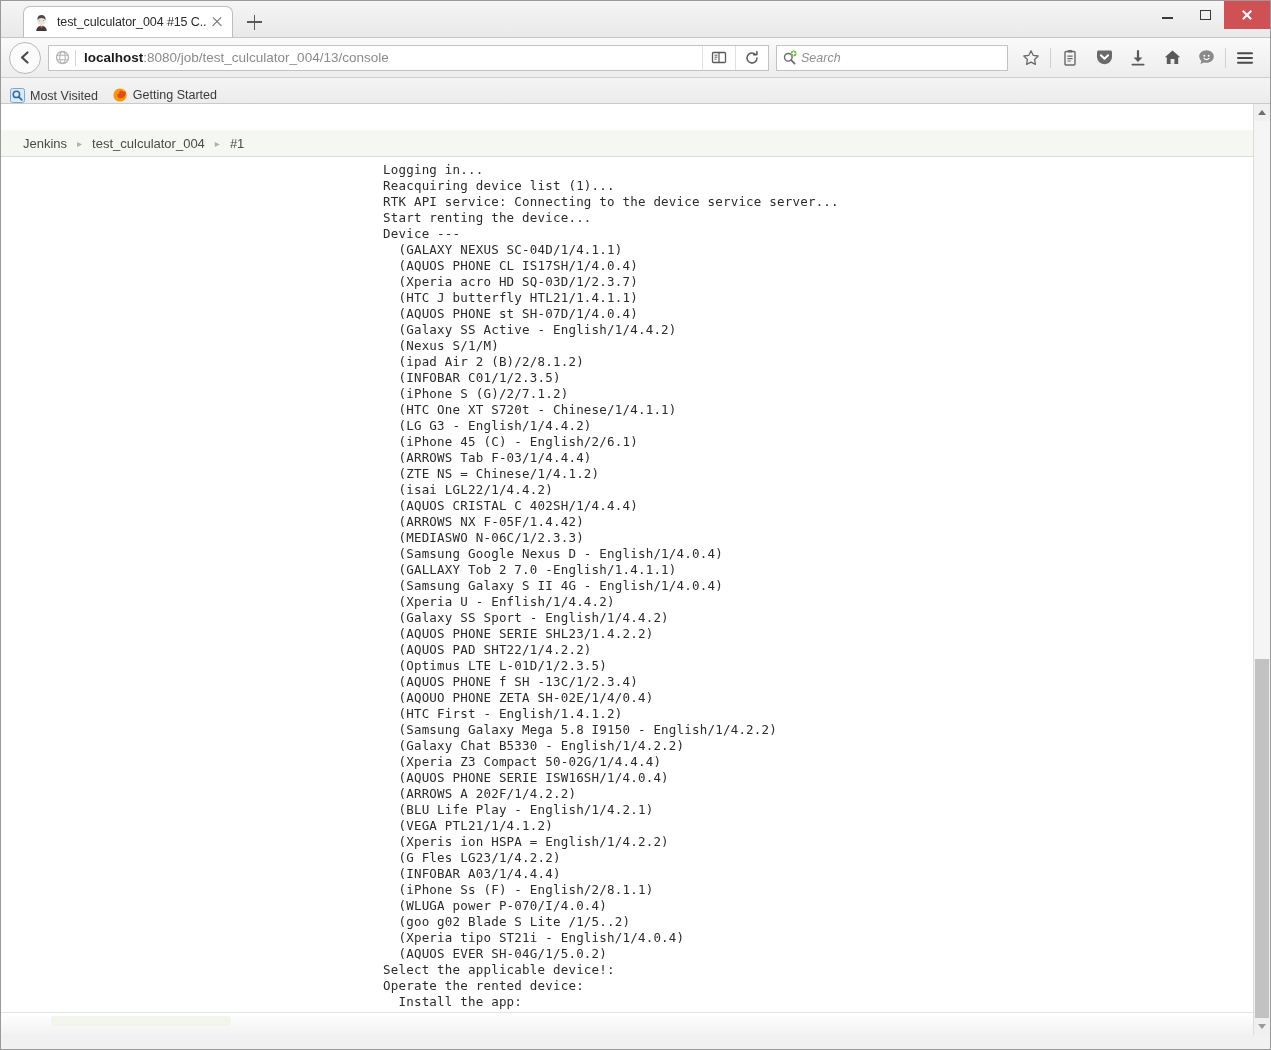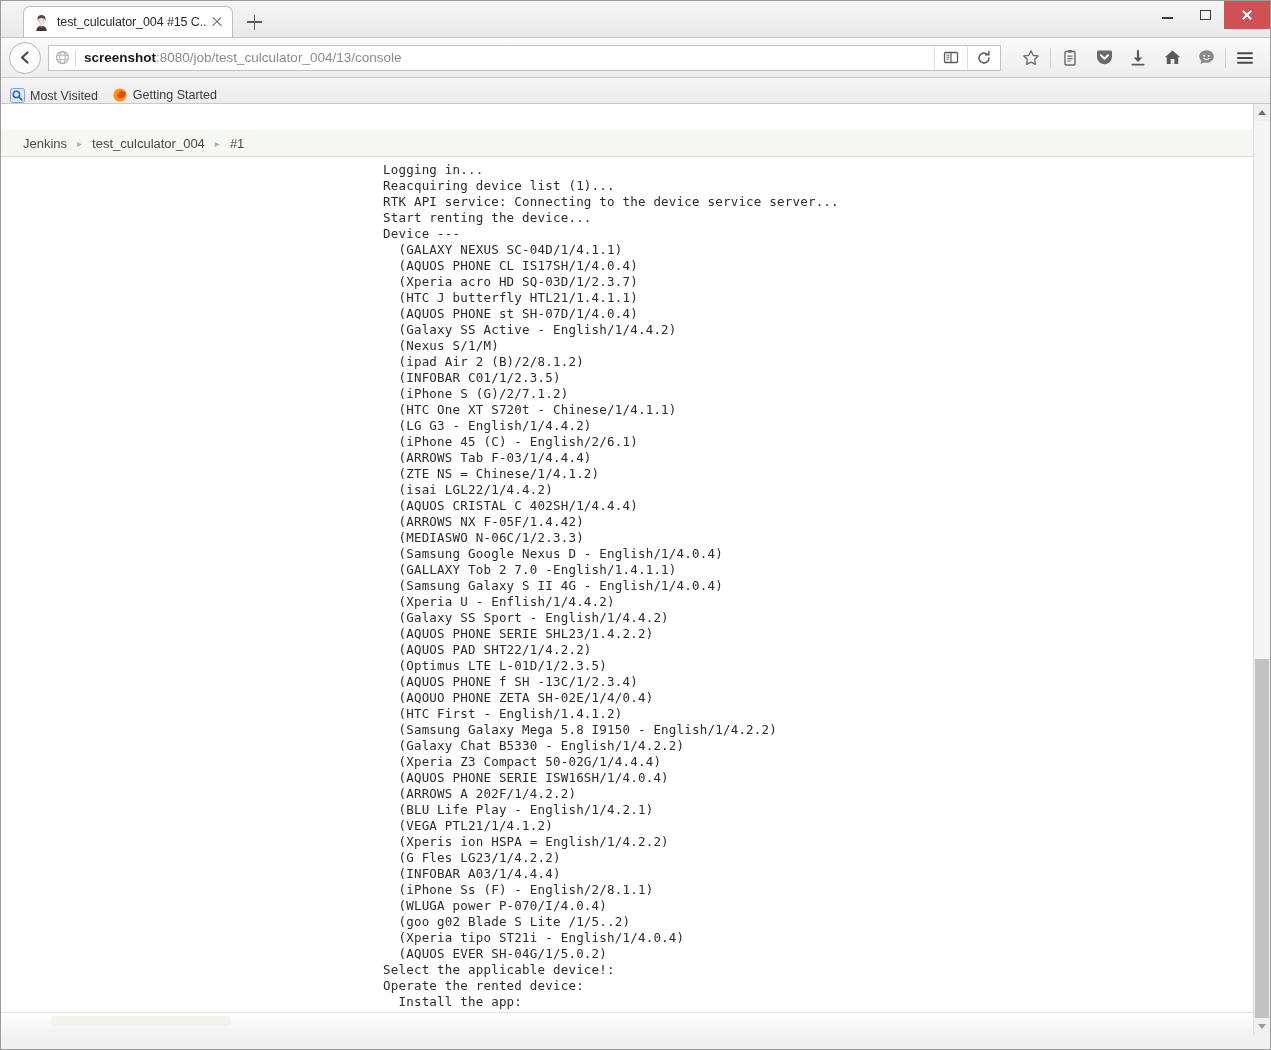--- a/index.html
+++ b/index.html
@@ -400,38 +400,49 @@
 
     <div class="urlbar">
       <span class="url-globe">
         <svg width="15" height="15" viewBox="0 0 15 15">
           <circle cx="7.5" cy="7.5" r="6" fill="none" stroke="#b4b4b4" stroke-width="1.3"></circle>
           <ellipse cx="7.5" cy="7.5" rx="2.7" ry="6" fill="none" stroke="#b4b4b4" stroke-width="1.1"></ellipse>
           <path d="M1.9 5.2h11.2M1.9 9.8h11.2" stroke="#b4b4b4" stroke-width="1.1" fill="none"></path>
         </svg>
       </span>
       <span class="url-sep"></span>
-      <span class="url-text"><b>screenshot</b><span>:8080/job/test_culculator_004/13/console</span></span>
+      <span class="url-text"><b>localhost</b><span>:8080/job/test_culculator_004/13/console</span></span>
       <span class="url-actions">
         <span class="url-icon-btn">
           <svg width="16" height="15" viewBox="0 0 16 15">
             <rect x="1.5" y="2.5" width="13" height="10" fill="none" stroke="#5a5a5a" stroke-width="1.3" rx="1"></rect>
             <path d="M8 2.5v10" stroke="#5a5a5a" stroke-width="1.2"></path>
             <path d="M3.5 5.2h3M3.5 7.2h3M3.5 9.2h2" stroke="#5a5a5a" stroke-width="1"></path>
           </svg>
         </span>
         <span class="url-icon-btn">
           <svg width="16" height="16" viewBox="0 0 16 16">
             <path d="M13 8a5 5 0 1 1-1.6-3.7" fill="none" stroke="#5a5a5a" stroke-width="1.5" stroke-linecap="round"></path>
             <path d="M12.9 1.4v3.4H9.6" fill="none" stroke="#5a5a5a" stroke-width="1.5" stroke-linecap="round" stroke-linejoin="round"></path>
           </svg>
         </span>
       </span>
     </div>
 
+    <div class="searchbar">
+      <span style="display:flex;align-items:center;">
+        <svg width="16" height="16" viewBox="0 0 16 16">
+          <circle cx="6.3" cy="7.3" r="3.8" fill="none" stroke="#6a6a6a" stroke-width="1.4"></circle>
+          <path d="M9.2 10.2 L12.6 13.6" stroke="#6a6a6a" stroke-width="1.7" stroke-linecap="round"></path>
+          <circle cx="11.6" cy="3.4" r="2.9" fill="#6cbf3f"></circle>
+          <path d="M11.6 1.9v3M10.1 3.4h3" stroke="#ffffff" stroke-width="1.1" stroke-linecap="round"></path>
+        </svg>
+      </span>
+      <span class="search-placeholder">Search</span>
+    </div>
 
     <div class="toolicons">
       <div class="toolicon">
         <svg width="18" height="18" viewBox="0 0 18 18">
           <path d="M9 1.8 11.2 6.3 16.2 7 12.6 10.5 13.4 15.4 9 13.1 4.6 15.4 5.4 10.5 1.8 7 6.8 6.3z" fill="none" stroke="#6a6a6a" stroke-width="1.3" stroke-linejoin="round"></path>
         </svg>
       </div>
       <div class="toolsep"></div>
       <div class="toolicon">
         <svg width="18" height="18" viewBox="0 0 18 18">

